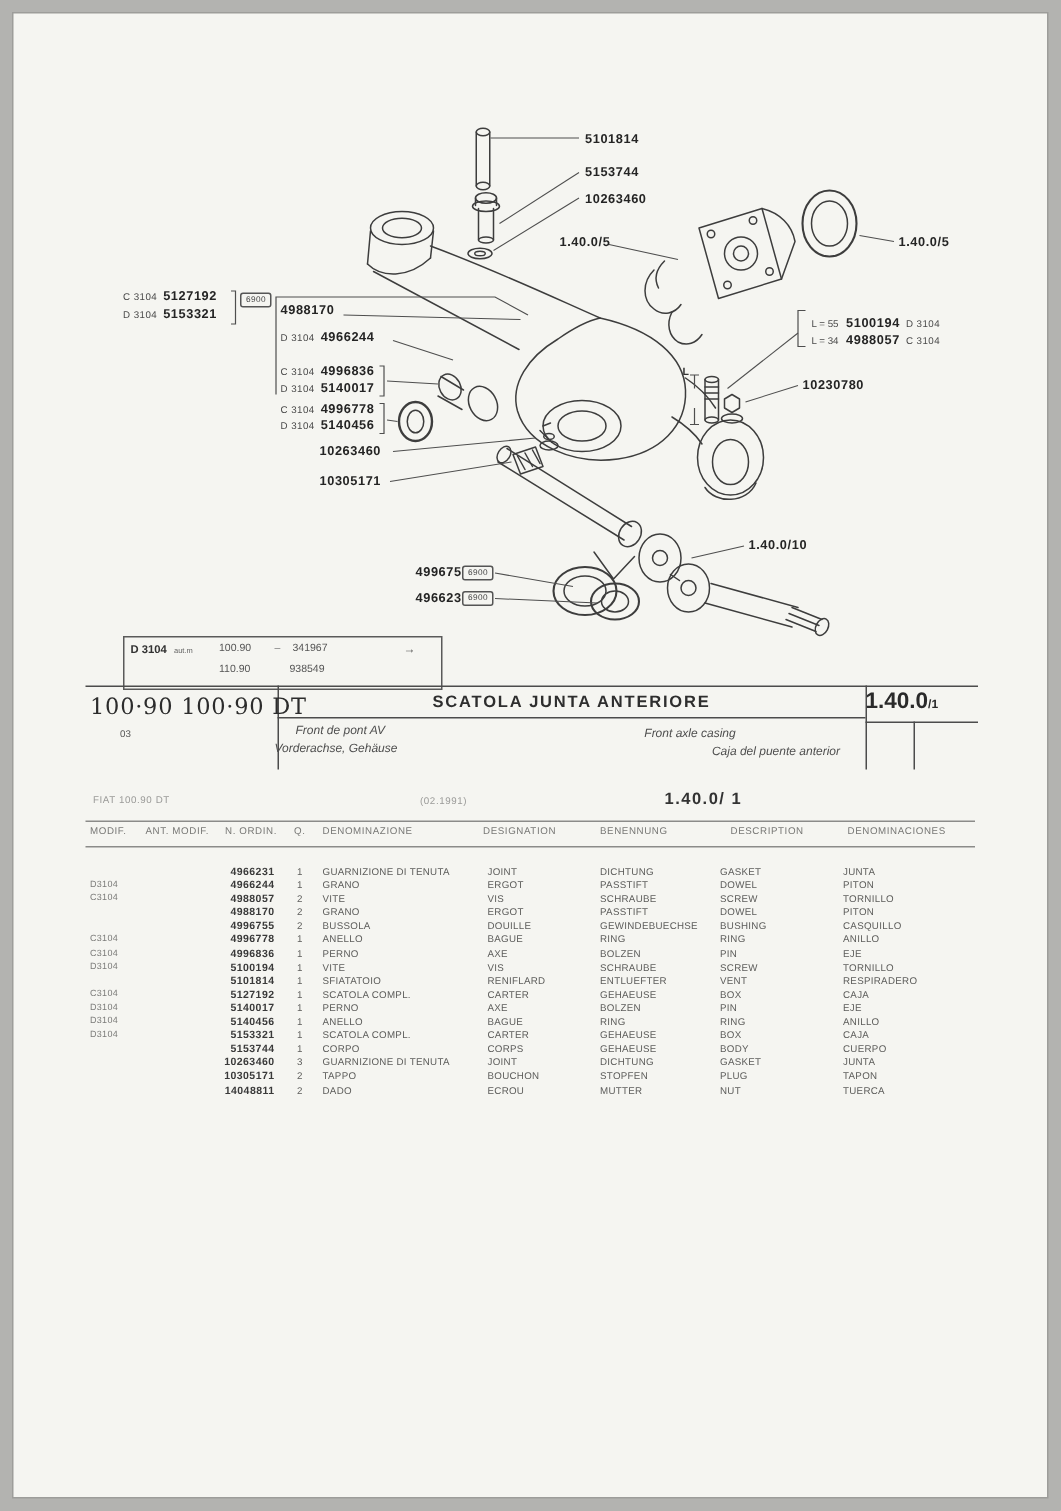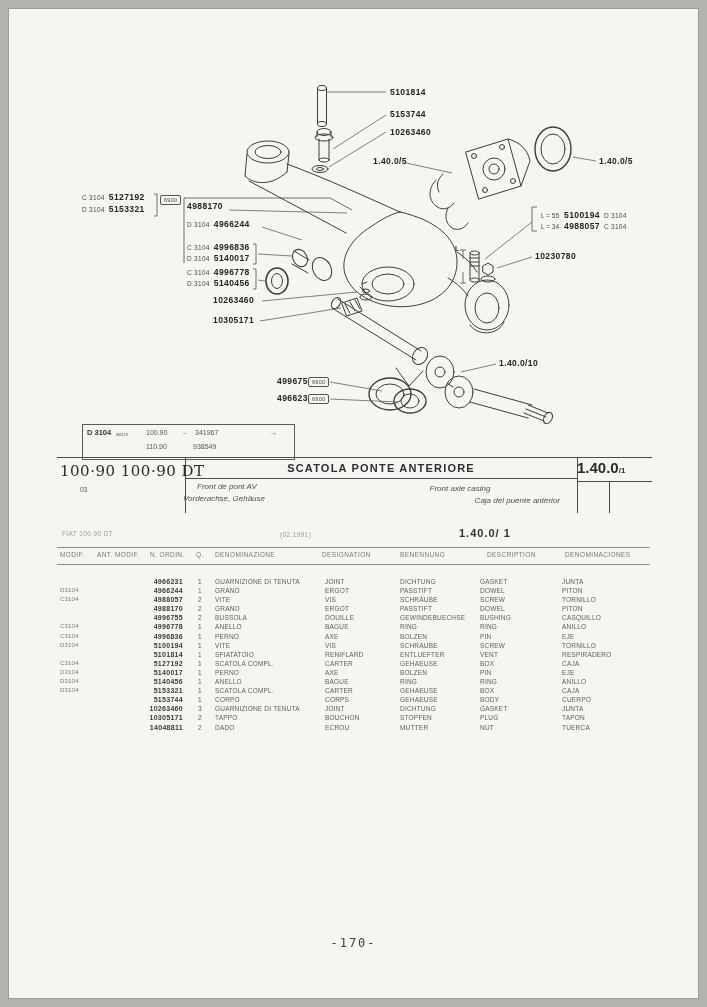--- a/index.html
+++ b/index.html
@@ -33,21 +33,21 @@
   .hmodel{position:absolute;left:60px;top:462px;font-family:"DejaVu Serif", serif;
           font-weight:normal;font-size:15px;letter-spacing:.5px;color:#2c2c2c;}
   .hmodelsub{position:absolute;left:80px;top:486px;font-size:6.5px;color:#555;}
   .htitle{position:absolute;left:185px;top:462px;width:392px;text-align:center;
           font-size:11px;font-weight:bold;letter-spacing:1.2px;color:#2e2e2e;}
   .hlang{position:absolute;font-style:italic;font-size:8px;color:#4e4e4e;}
   .secref{position:absolute;left:577px;top:459px;width:72px;text-align:left;
           font-size:15px;font-weight:bold;color:#2a2a2a;}
   .secref .sub{font-size:8px;font-weight:bold;}
   .meta{position:absolute;font-size:6.5px;color:#9a9a98;letter-spacing:.4px;}
-  .metaR{position:absolute;left:443px;top:527px;font-size:11px;font-weight:bold;color:#333;letter-spacing:1px;margin-left:16px;}
+  .metaR{position:absolute;left:443px;top:527px;font-size:11px;font-weight:bold;color:#333;letter-spacing:1px;}
   .th{position:absolute;top:551px;font-size:6.5px;color:#787876;letter-spacing:.4px;}
   .rows{position:absolute;left:57px;top:577px;width:595px;}
   .prow{position:relative;height:9.1px;}
   .cell{position:absolute;top:0;font-size:6.5px;line-height:9px;color:#5d5d5b;white-space:nowrap;letter-spacing:.2px;}
   .c-modif{left:3px;width:34px;font-size:6px;color:#7b7b79;}
   .c-ant{left:40px;width:46px;}
   .c-n{left:84px;width:42px;text-align:right;font-weight:bold;font-size:7px;color:#3a3a3a;letter-spacing:.3px;}
   .c-q{left:136px;width:14px;text-align:center;}
   .c-it{left:158px;}
   .c-fr{left:268px;}
@@ -251,21 +251,21 @@
 
   <div class="line" style="left:57px;top:457px;width:595px;height:1px"></div>
   <div class="line" style="left:185px;top:457px;width:1px;height:56px"></div>
   <div class="line" style="left:185px;top:478px;width:392px;height:1px"></div>
   <div class="line" style="left:577px;top:457px;width:1px;height:56px"></div>
   <div class="line" style="left:577px;top:481px;width:75px;height:1px"></div>
   <div class="line" style="left:609px;top:481px;width:1px;height:32px"></div>
 
   <div class="hmodel">100·90 100·90 DT</div>
   <div class="hmodelsub">03</div>
-  <div class="htitle">SCATOLA PONTE ANTERIORE</div>
+  <div class="htitle">SCATOLA JUNTA ANTERIORE</div>
   <div class="hlang" style="left:197px;top:482px">Front de pont AV</div>
   <div class="hlang" style="left:183px;top:494px">Vorderachse, Gehäuse</div>
   <div class="hlang" style="left:360px;top:484px;width:200px;text-align:center">Front axle casing</div>
   <div class="hlang" style="left:360px;top:496px;width:200px;text-align:right">Caja del puente anterior</div>
   <div class="secref"><span>1.40.0</span><span class="sub">/1</span></div>
 
   <div class="meta" style="left:62px;top:530px">FIAT 100.90 DT</div>
   <div class="meta" style="left:280px;top:531px">(02.1991)</div>
   <div class="metaR">1.40.0/ 1</div>
 
@@ -464,14 +464,13 @@
       <span class="cell c-n">14048811</span>
       <span class="cell c-q">2</span>
       <span class="cell c-it">DADO</span>
       <span class="cell c-fr">ECROU</span>
       <span class="cell c-de">MUTTER</span>
       <span class="cell c-en">NUT</span>
       <span class="cell c-es">TUERCA</span>
     </div>
     </div>
 
-  <div class="footer">-170-</div>
 </div>
 
 </body></html>

